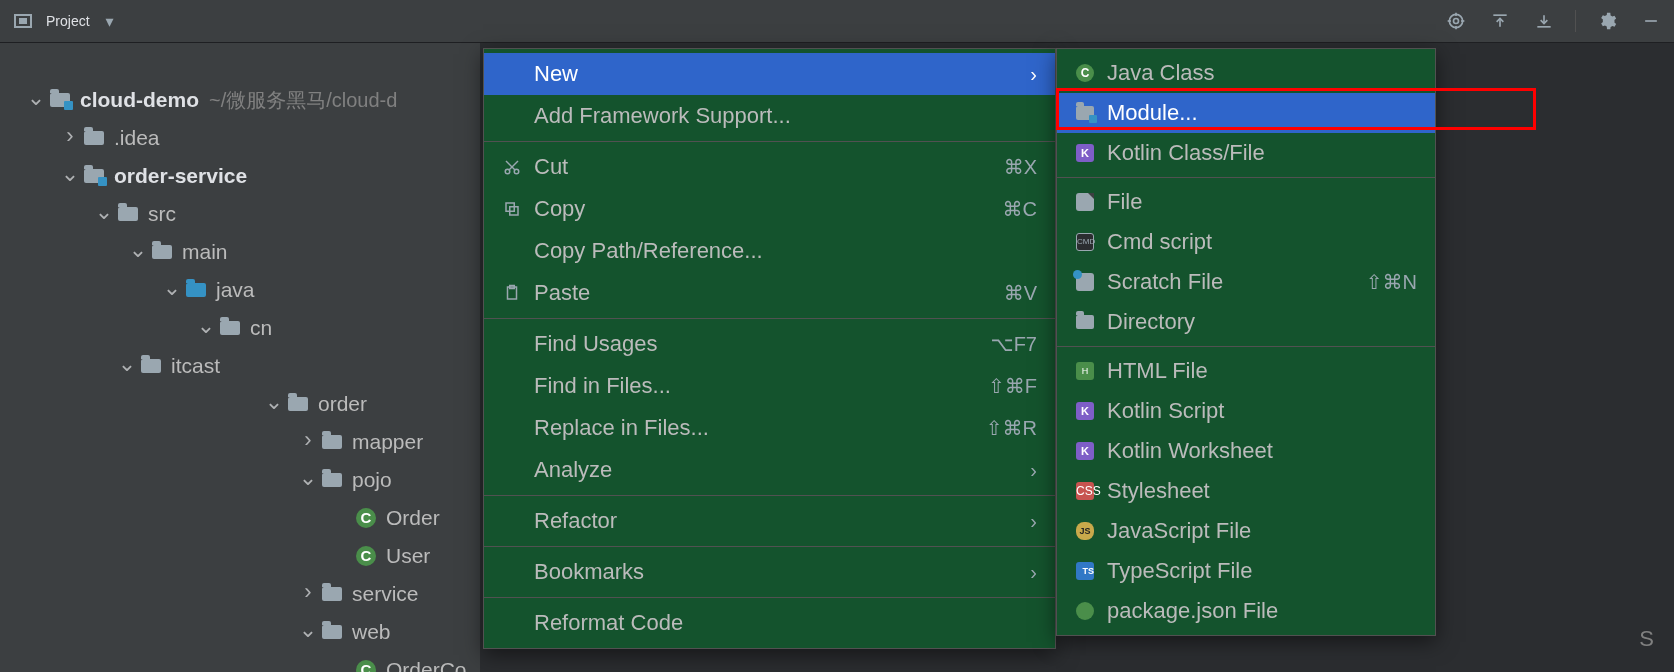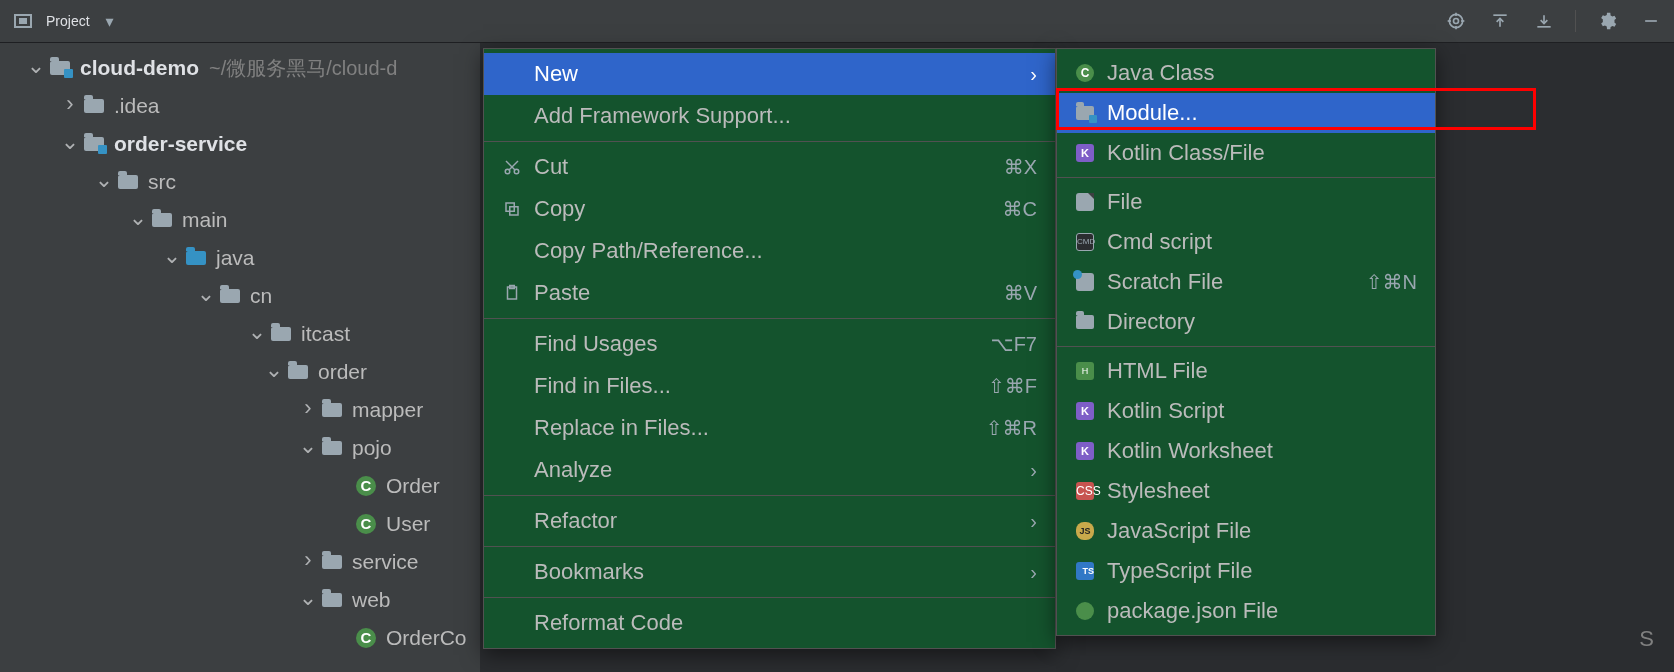--- a/index.html
+++ b/index.html
@@ -59,27 +59,27 @@
   .ficon { width: 24px; height: 24px; margin-right: 8px; display:inline-flex; align-items:center; justify-content:center; }
   .folder { width:20px; height:14px; background:#9AA7B0; border-radius:2px; position:relative; }
   .folder::before { content:""; position:absolute; top:-4px; left:0; width:9px; height:4px; background:#9AA7B0; border-radius:2px 2px 0 0; }
   .folder.blue-dot::after { content:""; position:absolute; right:-3px; bottom:-3px; width:9px; height:9px; background:#3592C4; border-radius:1px; }
   .folder.teal { background:#3592C4; }
   .folder.teal::before { background:#3592C4; }
   .class-c { width:20px; height:20px; border-radius:50%; background:#4A8E4A; color:#fff; font-size:15px; line-height:20px; text-align:center; font-weight:600;}
   .label { color:#BBBBBB; }
   .label.bold { color:#DFE1E5; font-weight:600; }
   .path-hint { color:#808080; margin-left:10px; font-size:20px; }
-  .ind-1 { padding-left: 24px; }
+  .ind-1 { padding-left: 24px; margin-top: 32px; }
   .ind-2 { padding-left: 58px; }
   .ind-3 { padding-left: 92px; }
   .ind-4 { padding-left: 126px; }
   .ind-5 { padding-left: 160px; }
   .ind-6 { padding-left: 194px; }
-  .ind-7 { padding-left: 115px; justify-content: center; }
+  .ind-7 { padding-left: 115px; }
   .ind-8 { padding-left: 262px; }
   .ind-9 { padding-left: 296px; }
 
   
   .main {
     position:absolute; left:480px; top:43px; right:0; bottom:0;
     background:#2B2D30;
   }
   .status-s { position:absolute; right:20px; bottom:20px; color:#808080; font-size:22px; }
 

